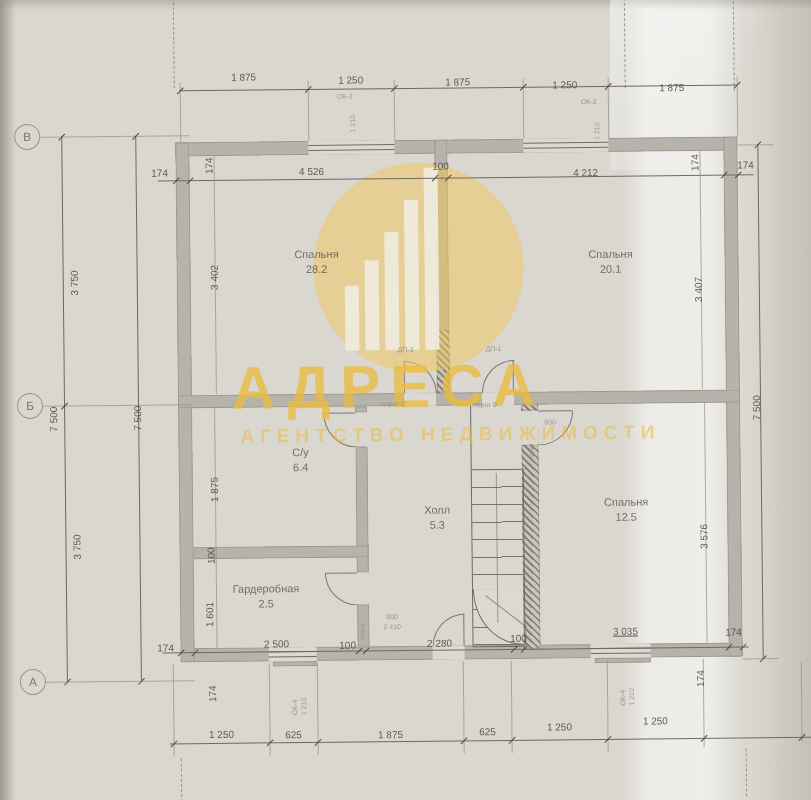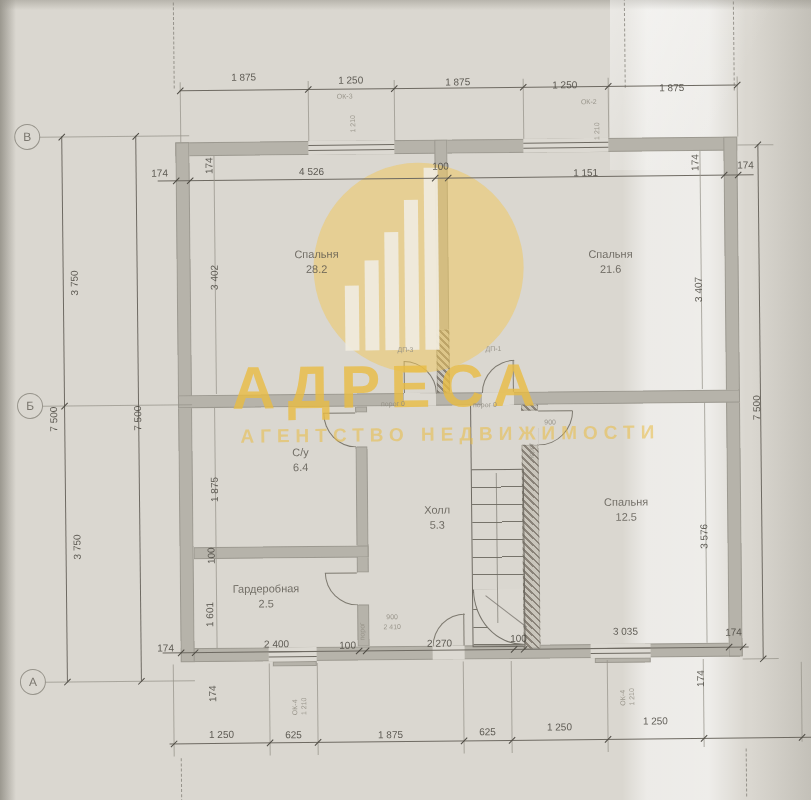--- a/index.html
+++ b/index.html
@@ -188,62 +188,62 @@
     <div class="dlabel" style="left:247px;top:70px;">1 875</div>
     <div class="dlabel" style="left:354px;top:74px;">1 250</div>
     <div class="dlabel" style="left:461px;top:77px;">1 875</div>
     <div class="dlabel" style="left:568px;top:81px;">1 250</div>
     <div class="dlabel" style="left:675px;top:85px;">1 875</div>
 
     <div class="dlabel" style="left:162px;top:165px;">174</div>
     <div class="dv" style="left:206px;top:172px;">174</div>
     <div class="dlabel" style="left:314px;top:165px;">4 526</div>
     <div class="dlabel" style="left:443px;top:161px;">100</div>
-    <div class="dlabel" style="left:588px;top:169px;">1 151</div>
+    <div class="dlabel" style="left:588px;top:169px;">4 212</div>
     <div class="dv" style="left:692px;top:174px;">174</div>
     <div class="dlabel" style="left:748px;top:163px;">174</div>
 
     <div class="dv" style="left:48px;top:428px;">7 500</div>
     <div class="dv" style="left:70px;top:292px;">3 750</div>
     <div class="dv" style="left:70px;top:556px;">3 750</div>
     <div class="dv" style="left:132px;top:428px;">7 500</div>
 
     <div class="dv" style="left:210px;top:288px;">3 402</div>
     <div class="dv" style="left:208px;top:500px;">1 875</div>
     <div class="dv" style="left:204px;top:562px;">100</div>
     <div class="dv" style="left:202px;top:625px;">1 601</div>
     <div class="dv" style="left:204px;top:700px;">174</div>
 
     <div class="dv" style="left:751px;top:424px;">7 500</div>
     <div class="dv" style="left:694px;top:305px;">3 407</div>
     <div class="dv" style="left:697px;top:552px;">3 576</div>
     <div class="dv" style="left:692px;top:690px;">174</div>
 
     <div class="dlabel" style="left:163px;top:640px;">174</div>
-    <div class="dlabel" style="left:274px;top:637px;">2 400</div>
+    <div class="dlabel" style="left:274px;top:637px;">2 500</div>
     <div class="dlabel" style="left:345px;top:639px;">100</div>
-    <div class="dlabel" style="left:437px;top:638px;">2 270</div>
+    <div class="dlabel" style="left:437px;top:638px;">2 280</div>
     <div class="dlabel" style="left:516px;top:634px;">100</div>
-    <div class="dlabel" style="left:623px;top:628px;">3 035</div>
+    <div class="dlabel" style="left:623px;top:628px;text-decoration:underline;">3 035</div>
     <div class="dlabel" style="left:731px;top:630px;">174</div>
 
     <div class="dlabel" style="left:218px;top:727px;">1 250</div>
     <div class="dlabel" style="left:290px;top:728px;">625</div>
     <div class="dlabel" style="left:387px;top:729px;">1 875</div>
     <div class="dlabel" style="left:484px;top:727px;">625</div>
     <div class="dlabel" style="left:556px;top:723px;">1 250</div>
     <div class="dlabel" style="left:652px;top:718px;">1 250</div>
 
     <div class="room" style="left:318px;top:246px;">
       <span>Спальня</span><br>
       <span>28.2</span>
     </div>
     <div class="room" style="left:612px;top:249px;">
       <span>Спальня</span><br>
-      <span>21.6</span>
+      <span>20.1</span>
     </div>
     <div class="room" style="left:300px;top:444px;">
       <span>С/у</span><br>
       <span>6.4</span>
     </div>
     <div class="room" style="left:436px;top:503px;">
       <span>Холл</span><br>
       <span>5.3</span>
     </div>
     <div class="room" style="left:264px;top:580px;">

